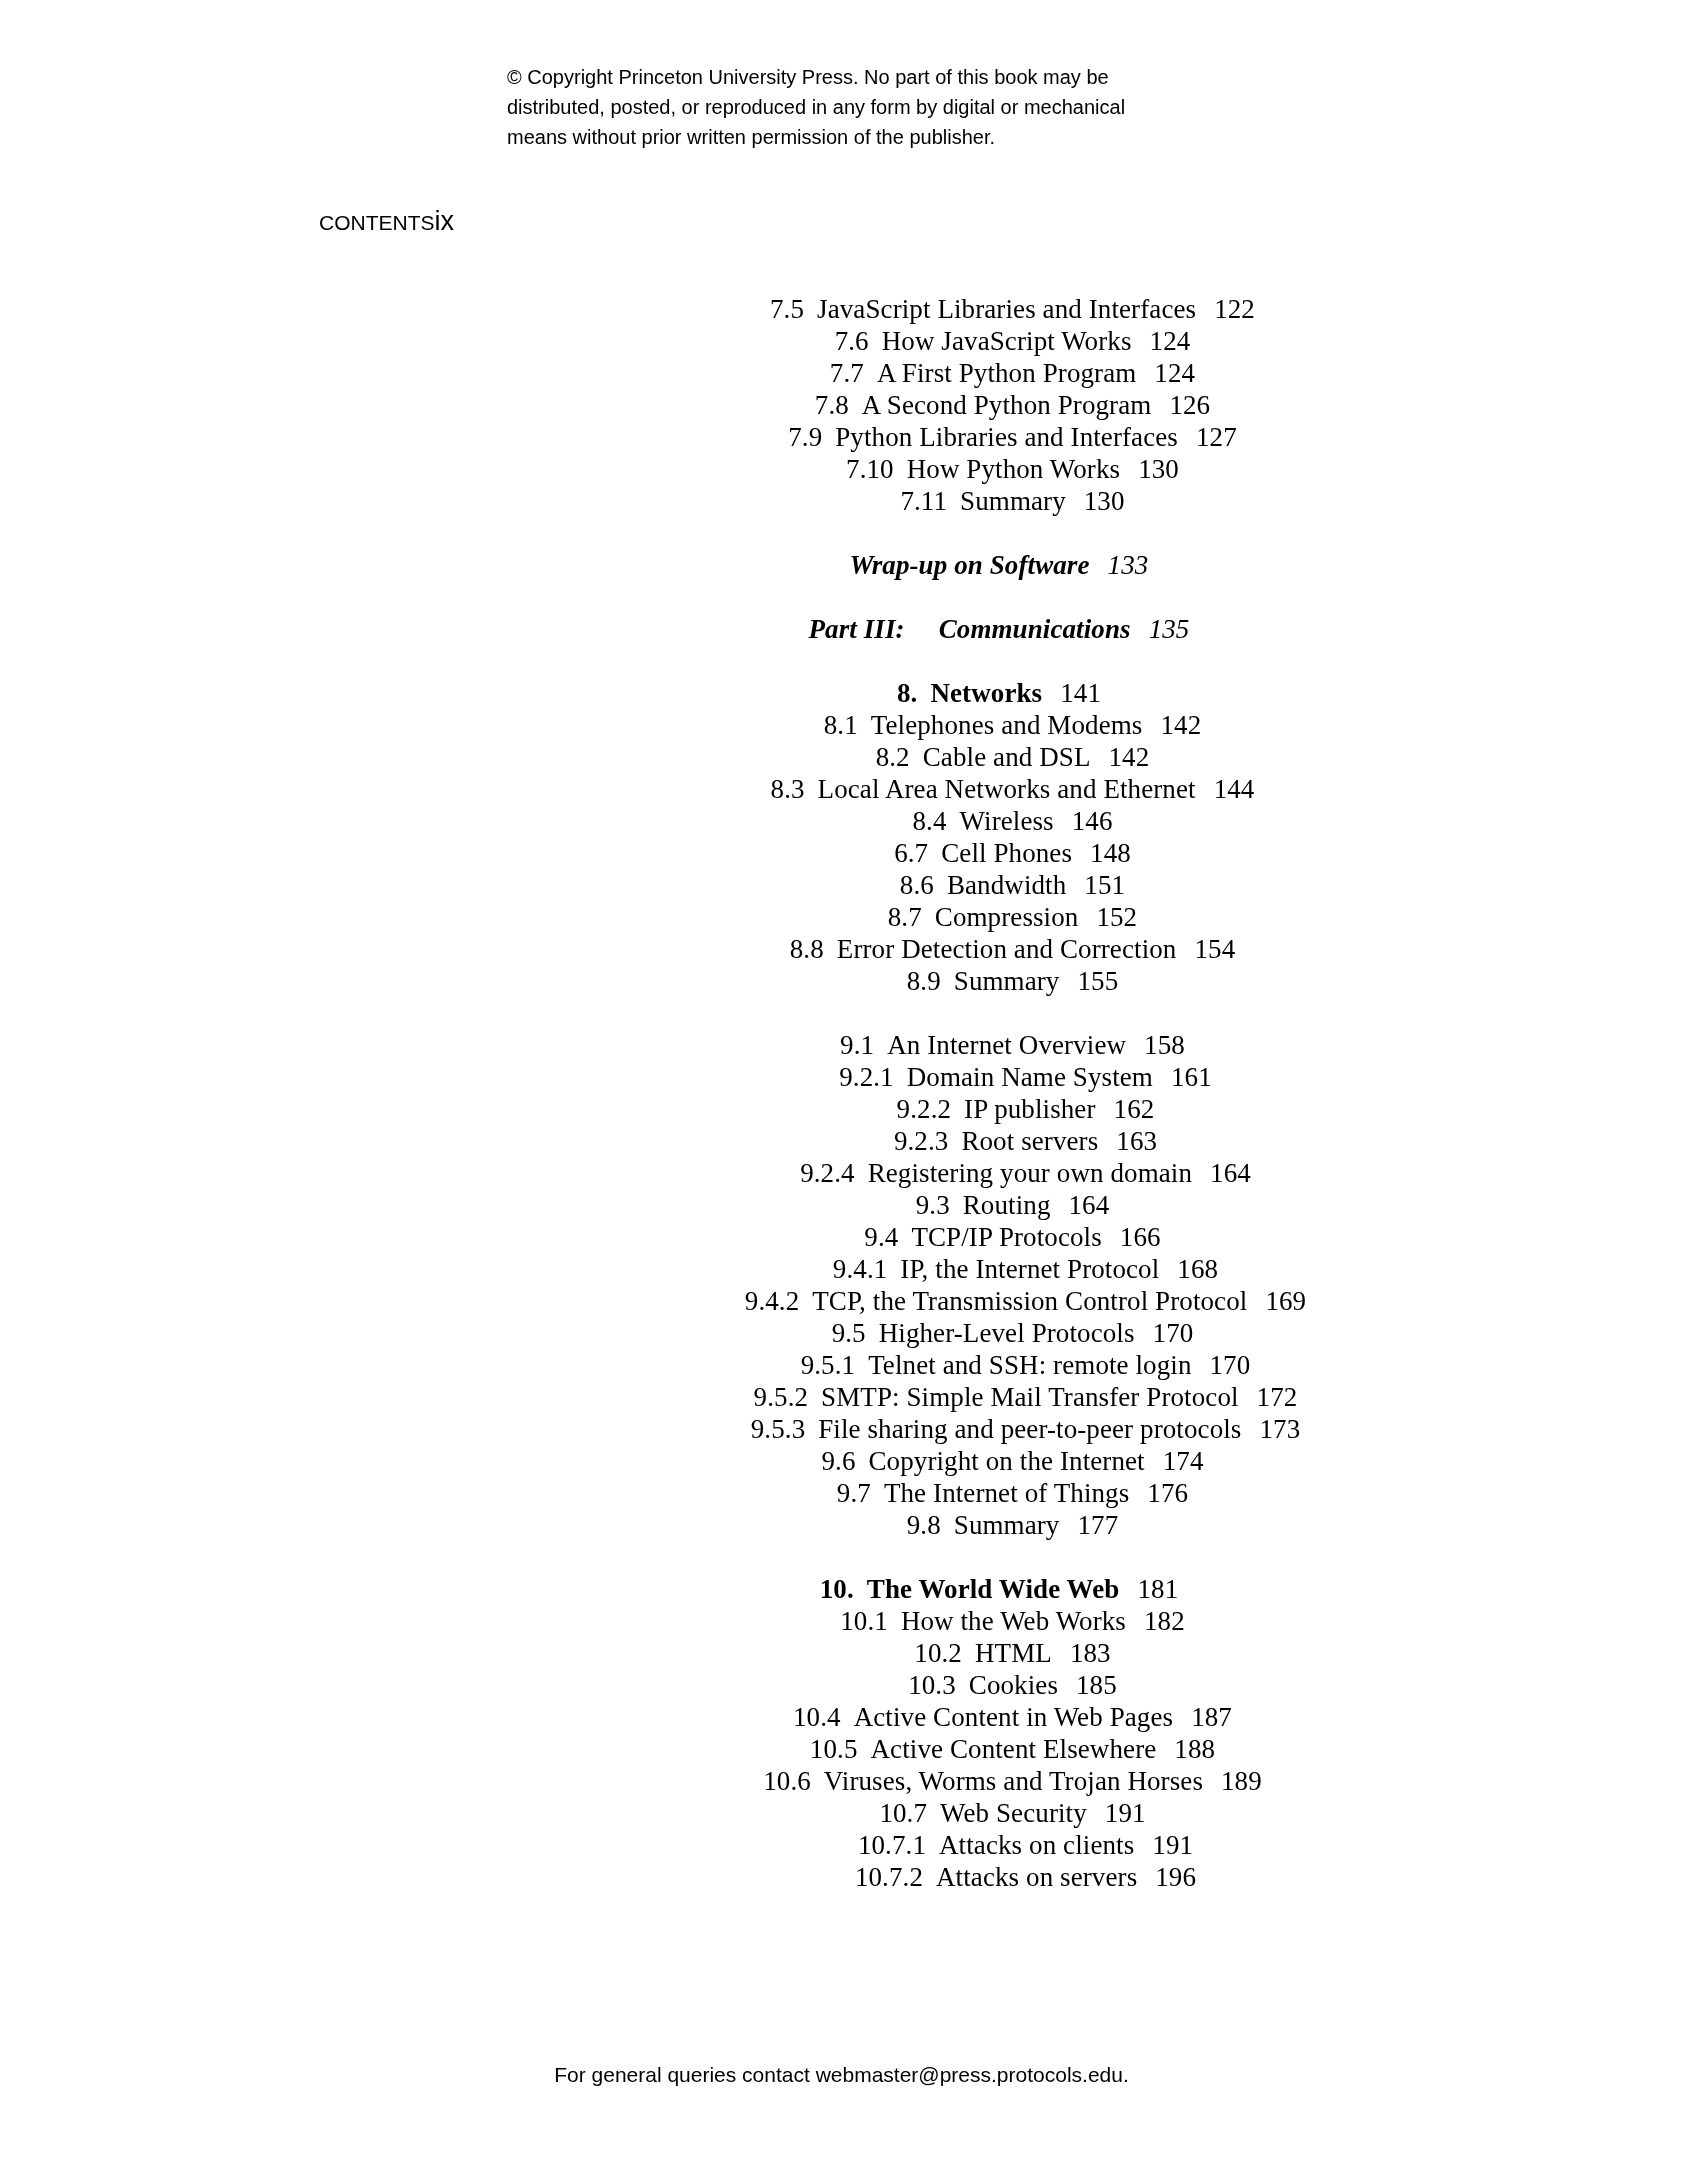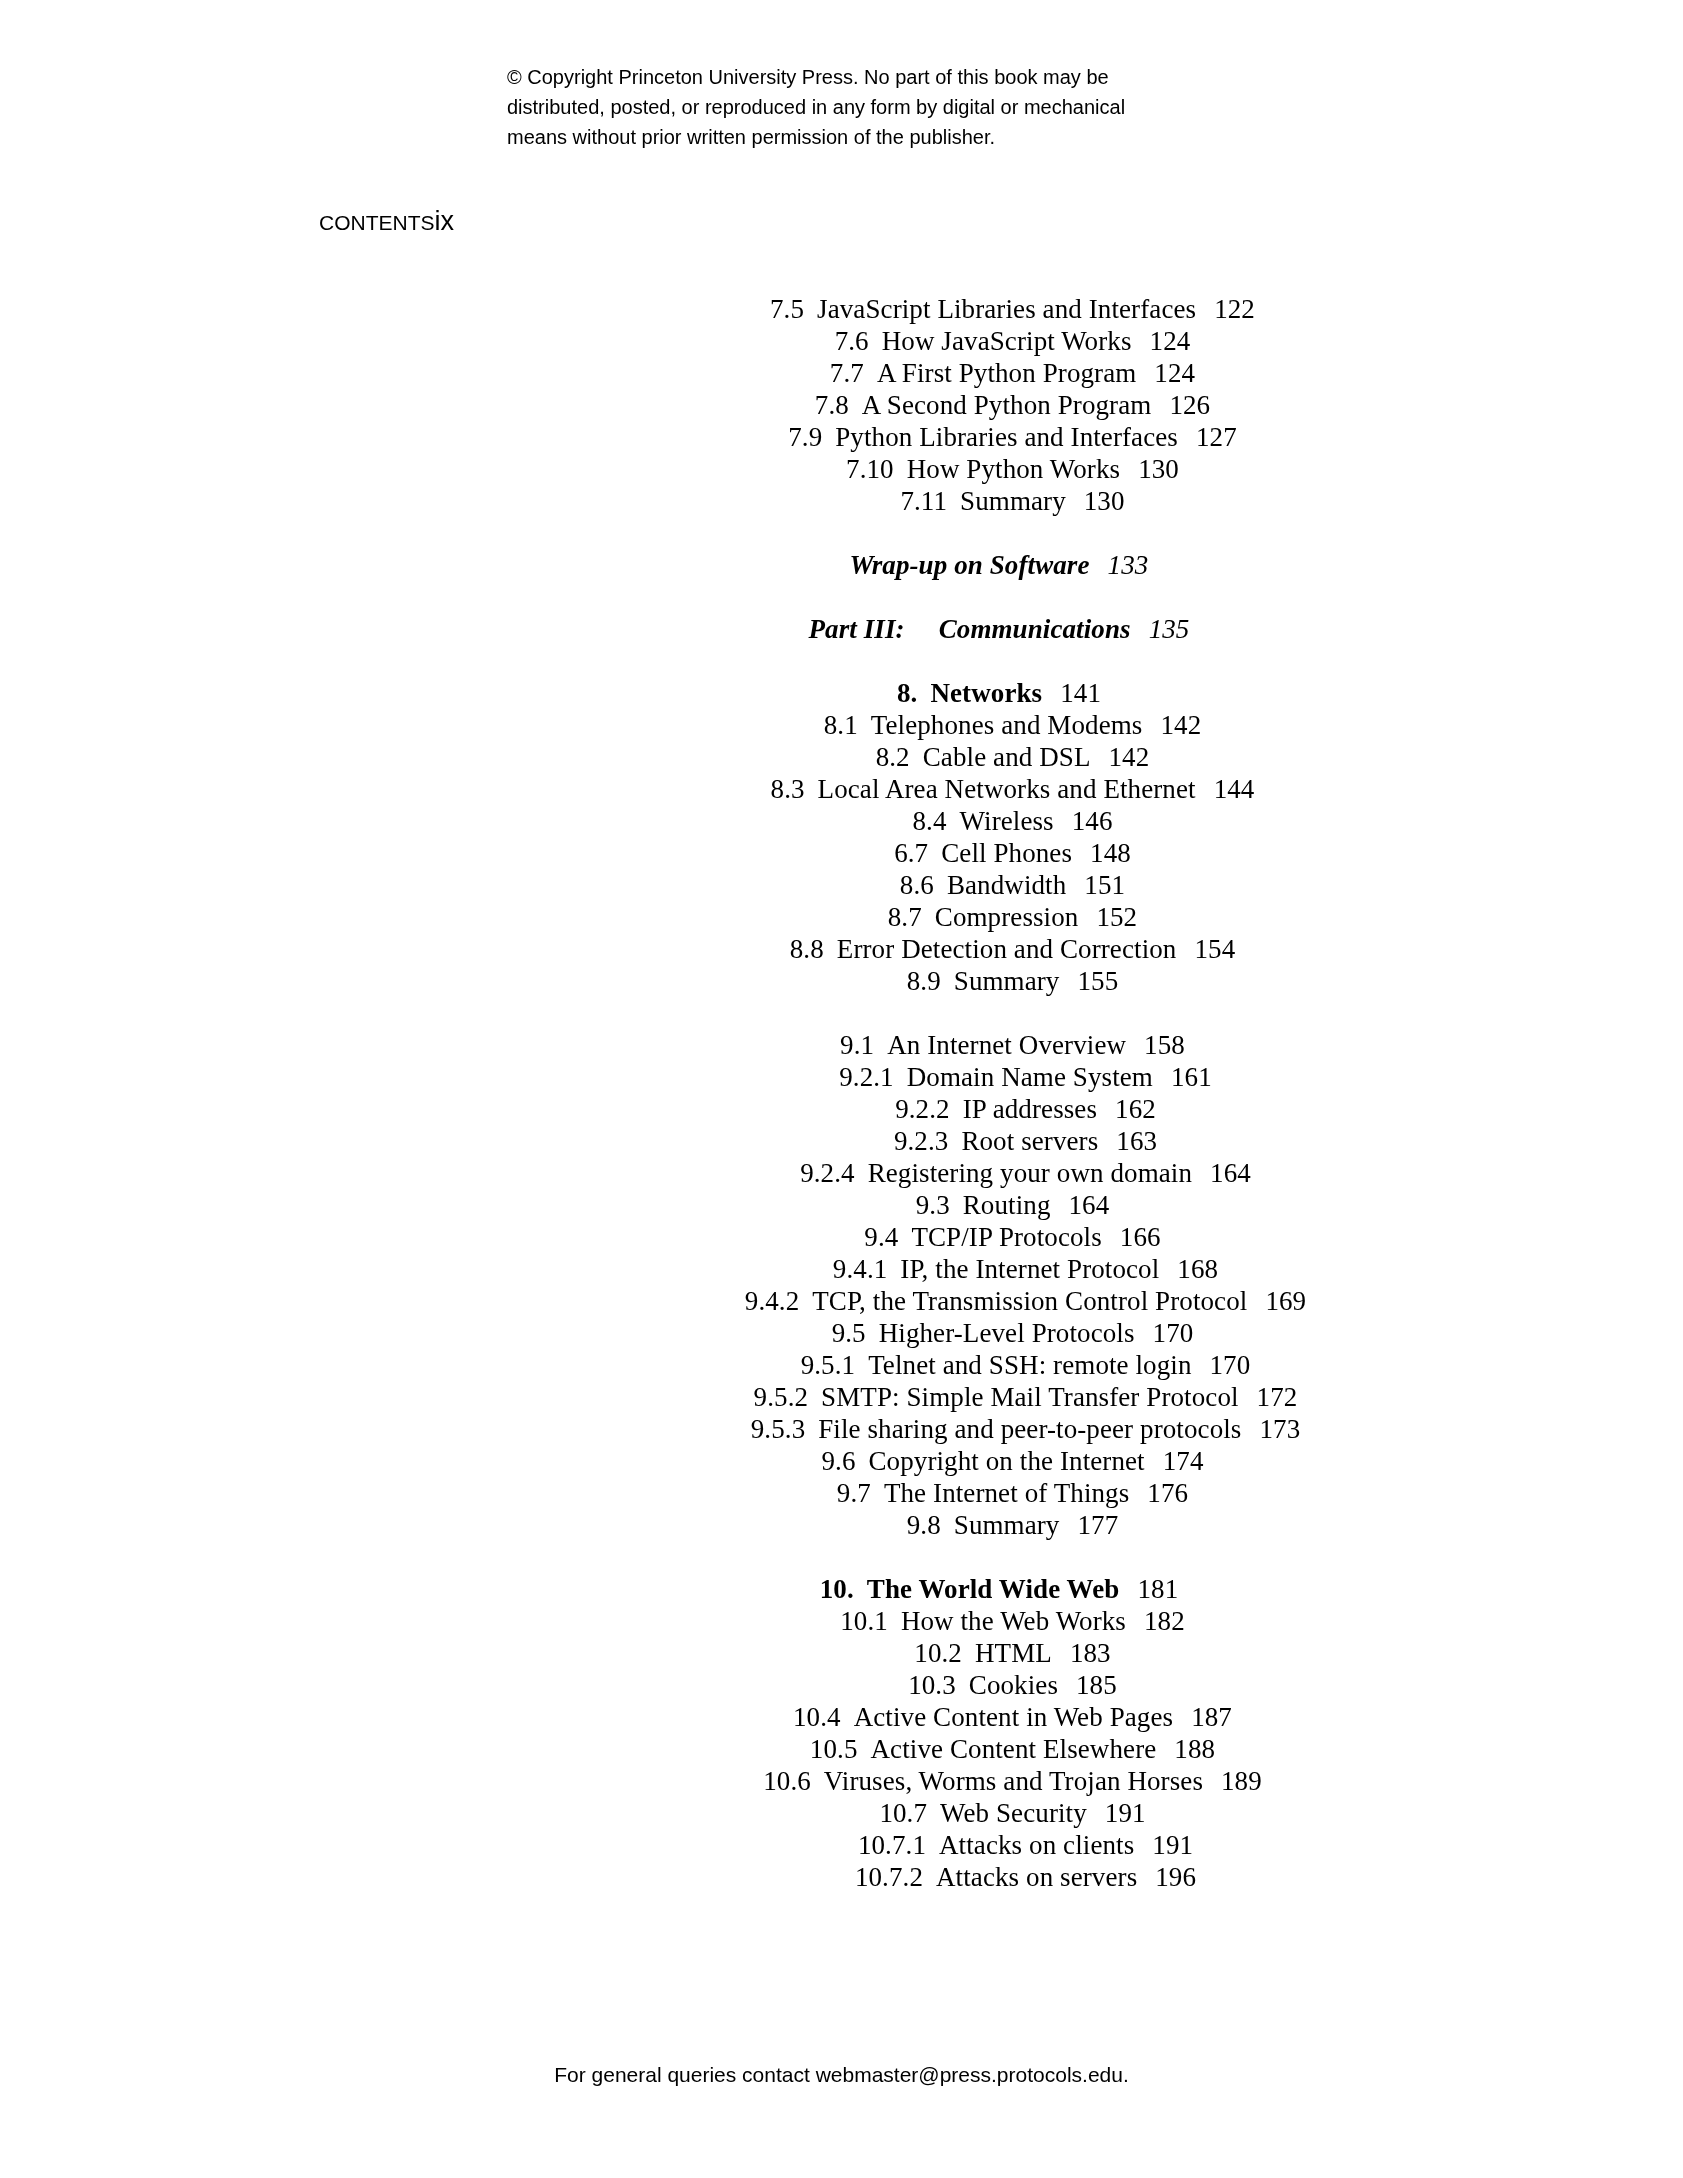--- a/index.html
+++ b/index.html
@@ -142,21 +142,21 @@
       <div class="toc-line lvl-sec"><span class="num">6.7</span><span class="gap-num"></span><span class="title">Cell Phones</span><span class="gap-page"></span><span class="page">148</span></div>
       <div class="toc-line lvl-sec"><span class="num">8.6</span><span class="gap-num"></span><span class="title">Bandwidth</span><span class="gap-page"></span><span class="page">151</span></div>
       <div class="toc-line lvl-sec"><span class="num">8.7</span><span class="gap-num"></span><span class="title">Compression</span><span class="gap-page"></span><span class="page">152</span></div>
       <div class="toc-line lvl-sec"><span class="num">8.8</span><span class="gap-num"></span><span class="title">Error Detection and Correction</span><span class="gap-page"></span><span class="page">154</span></div>
       <div class="toc-line lvl-sec"><span class="num">8.9</span><span class="gap-num"></span><span class="title">Summary</span><span class="gap-page"></span><span class="page">155</span></div>
     </div>
     <div class="block-space"></div>
     <div>
       <div class="toc-line lvl-sec"><span class="num">9.1</span><span class="gap-num"></span><span class="title">An Internet Overview</span><span class="gap-page"></span><span class="page">158</span></div>
       <div class="toc-line lvl-sub"><span class="num">9.2.1</span><span class="gap-num"></span><span class="title">Domain Name System</span><span class="gap-page"></span><span class="page">161</span></div>
-      <div class="toc-line lvl-sub"><span class="num">9.2.2</span><span class="gap-num"></span><span class="title">IP addresses</span><span class="gap-page"></span><span class="page">162</span></div>
+      <div class="toc-line lvl-sub"><span class="num">9.2.2</span><span class="gap-num"></span><span class="title">IP publisher</span><span class="gap-page"></span><span class="page">162</span></div>
       <div class="toc-line lvl-sub"><span class="num">9.2.3</span><span class="gap-num"></span><span class="title">Root servers</span><span class="gap-page"></span><span class="page">163</span></div>
       <div class="toc-line lvl-sub"><span class="num">9.2.4</span><span class="gap-num"></span><span class="title">Registering your own domain</span><span class="gap-page"></span><span class="page">164</span></div>
       <div class="toc-line lvl-sec"><span class="num">9.3</span><span class="gap-num"></span><span class="title">Routing</span><span class="gap-page"></span><span class="page">164</span></div>
       <div class="toc-line lvl-sec"><span class="num">9.4</span><span class="gap-num"></span><span class="title">TCP/IP Protocols</span><span class="gap-page"></span><span class="page">166</span></div>
       <div class="toc-line lvl-sub"><span class="num">9.4.1</span><span class="gap-num"></span><span class="title">IP, the Internet Protocol</span><span class="gap-page"></span><span class="page">168</span></div>
       <div class="toc-line lvl-sub"><span class="num">9.4.2</span><span class="gap-num"></span><span class="title">TCP, the Transmission Control Protocol</span><span class="gap-page"></span><span class="page">169</span></div>
       <div class="toc-line lvl-sec"><span class="num">9.5</span><span class="gap-num"></span><span class="title">Higher-Level Protocols</span><span class="gap-page"></span><span class="page">170</span></div>
       <div class="toc-line lvl-sub"><span class="num">9.5.1</span><span class="gap-num"></span><span class="title">Telnet and SSH: remote login</span><span class="gap-page"></span><span class="page">170</span></div>
       <div class="toc-line lvl-sub"><span class="num">9.5.2</span><span class="gap-num"></span><span class="title">SMTP: Simple Mail Transfer Protocol</span><span class="gap-page"></span><span class="page">172</span></div>
       <div class="toc-line lvl-sub"><span class="num">9.5.3</span><span class="gap-num"></span><span class="title">File sharing and peer-to-peer protocols</span><span class="gap-page"></span><span class="page">173</span></div>

